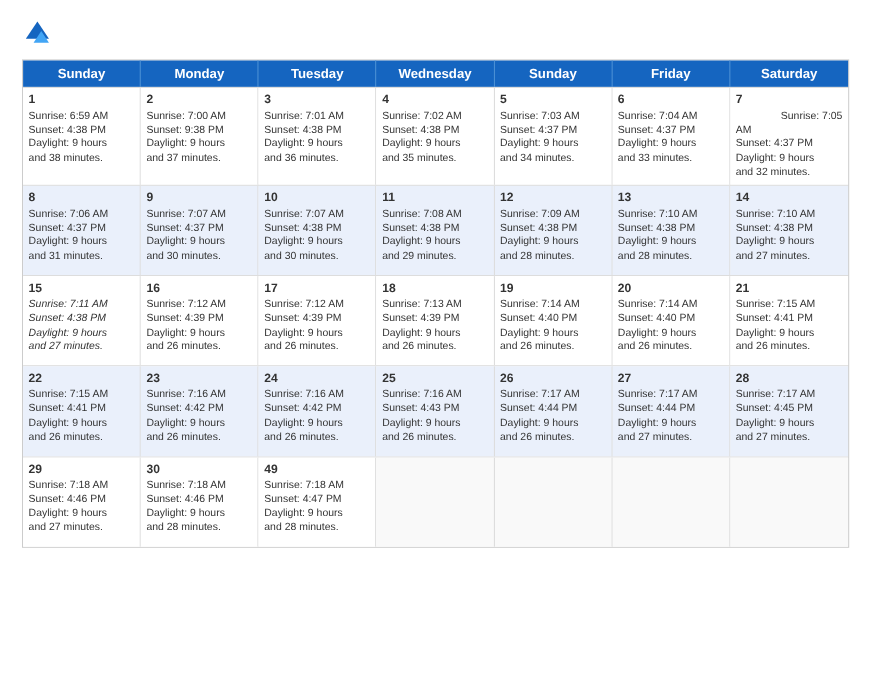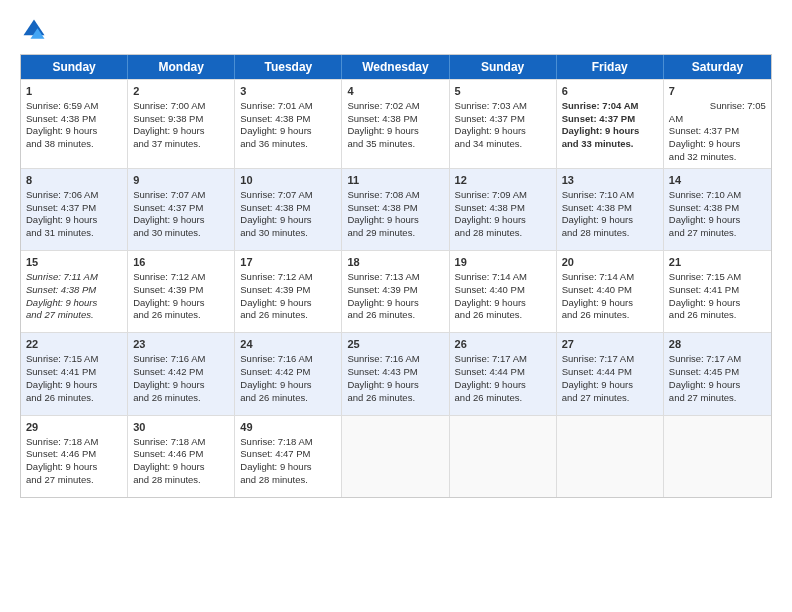--- a/index.html
+++ b/index.html
@@ -150,21 +150,21 @@
 Daylight: 9 hours
 and 36 minutes.</span></div>
           <div class="cal-cell"><span class="day-num">4</span><span style="white-space: pre-line;">Sunrise: 7:02 AM
 Sunset: 4:38 PM
 Daylight: 9 hours
 and 35 minutes.</span></div>
           <div class="cal-cell"><span class="day-num">5</span><span style="white-space: pre-line; text-align: right;">Sunrise: 7:03 AM
 Sunset: 4:37 PM
 Daylight: 9 hours
 and 34 minutes.</span></div>
-          <div class="cal-cell"><span class="day-num">6</span><span style="white-space: pre-line; font-weight: bold;">Sunrise: 7:04 AM
+          <div class="cal-cell"><span class="day-num">6</span><span style="white-space: pre-line;">Sunrise: 7:04 AM
 Sunset: 4:37 PM
 Daylight: 9 hours
 and 33 minutes.</span></div>
           <div class="cal-cell"><span class="day-num">7</span><span style="white-space: pre-line; margin-left: 41px;">Sunrise: 7:05 AM
 Sunset: 4:37 PM
 Daylight: 9 hours
 and 32 minutes.</span></div>
         </div>
         <div class="cal-row">
           <div class="cal-cell"><span class="day-num">8</span><span style="white-space: pre-line;">Sunrise: 7:06 AM

